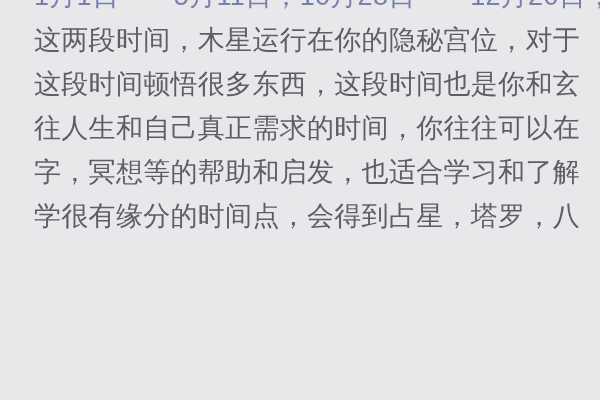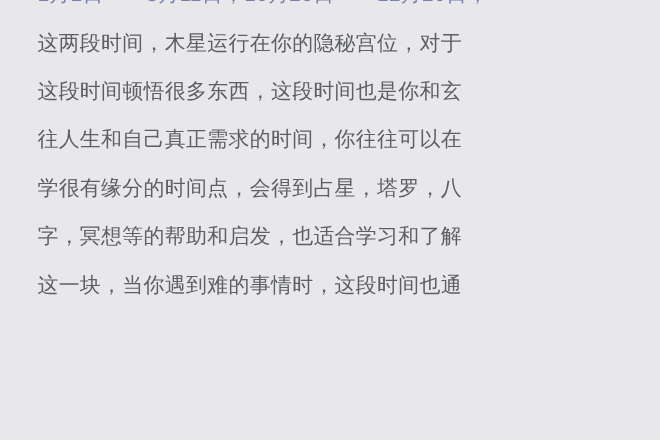--- a/index.html
+++ b/index.html
@@ -9,38 +9,37 @@
     height: 400px;
     background: #e8e8ea;
     overflow: hidden;
     font-family: "Liberation Sans", "DejaVu Sans", sans-serif;
   }
   .text-block {
     padding-left: 34px;
     padding-right: 16px;
   }
   .line {
-    font-size: 19px;
+    font-size: 27px;
     line-height: 44px;
     color: #5d5f66;
     letter-spacing: 0.3px;
     white-space: nowrap;
     font-weight: 400;
   }
   .date-line {
     color: #767fae;
     margin-top: -26px; 
   }
 </style>
 </head>
 <body>
 
 <div class="page">
   <div class="text-block">
     <div class="line date-line">1月1日——5月11日；10月28日——12月20日；</div>
     <div class="line">这两段时间，木星运行在你的隐秘宫位，对于</div>
     <div class="line">这段时间顿悟很多东西，这段时间也是你和玄</div>
     <div class="line">往人生和自己真正需求的时间，你往往可以在</div>
+    <div class="line">字，冥想等的帮助和启发，也适合学习和了解</div>
     <div class="line">学很有缘分的时间点，会得到占星，塔罗，八</div>
-    <div class="line">字，冥想等的帮助和启发，也适合学习和了解</div>
-    <div class="line">这一块，当你遇到难的事情时，这段时间也通</div>
   </div>
 </div>
 
 </body></html>

